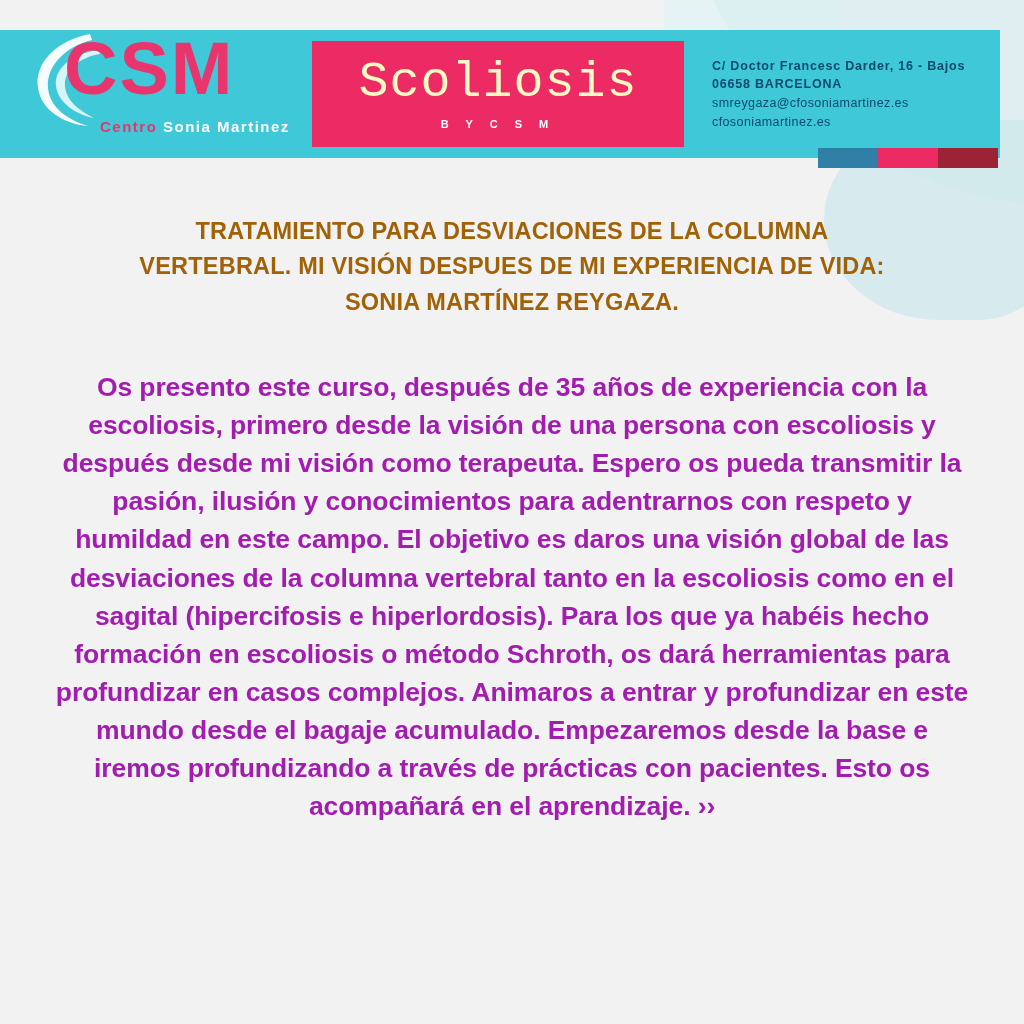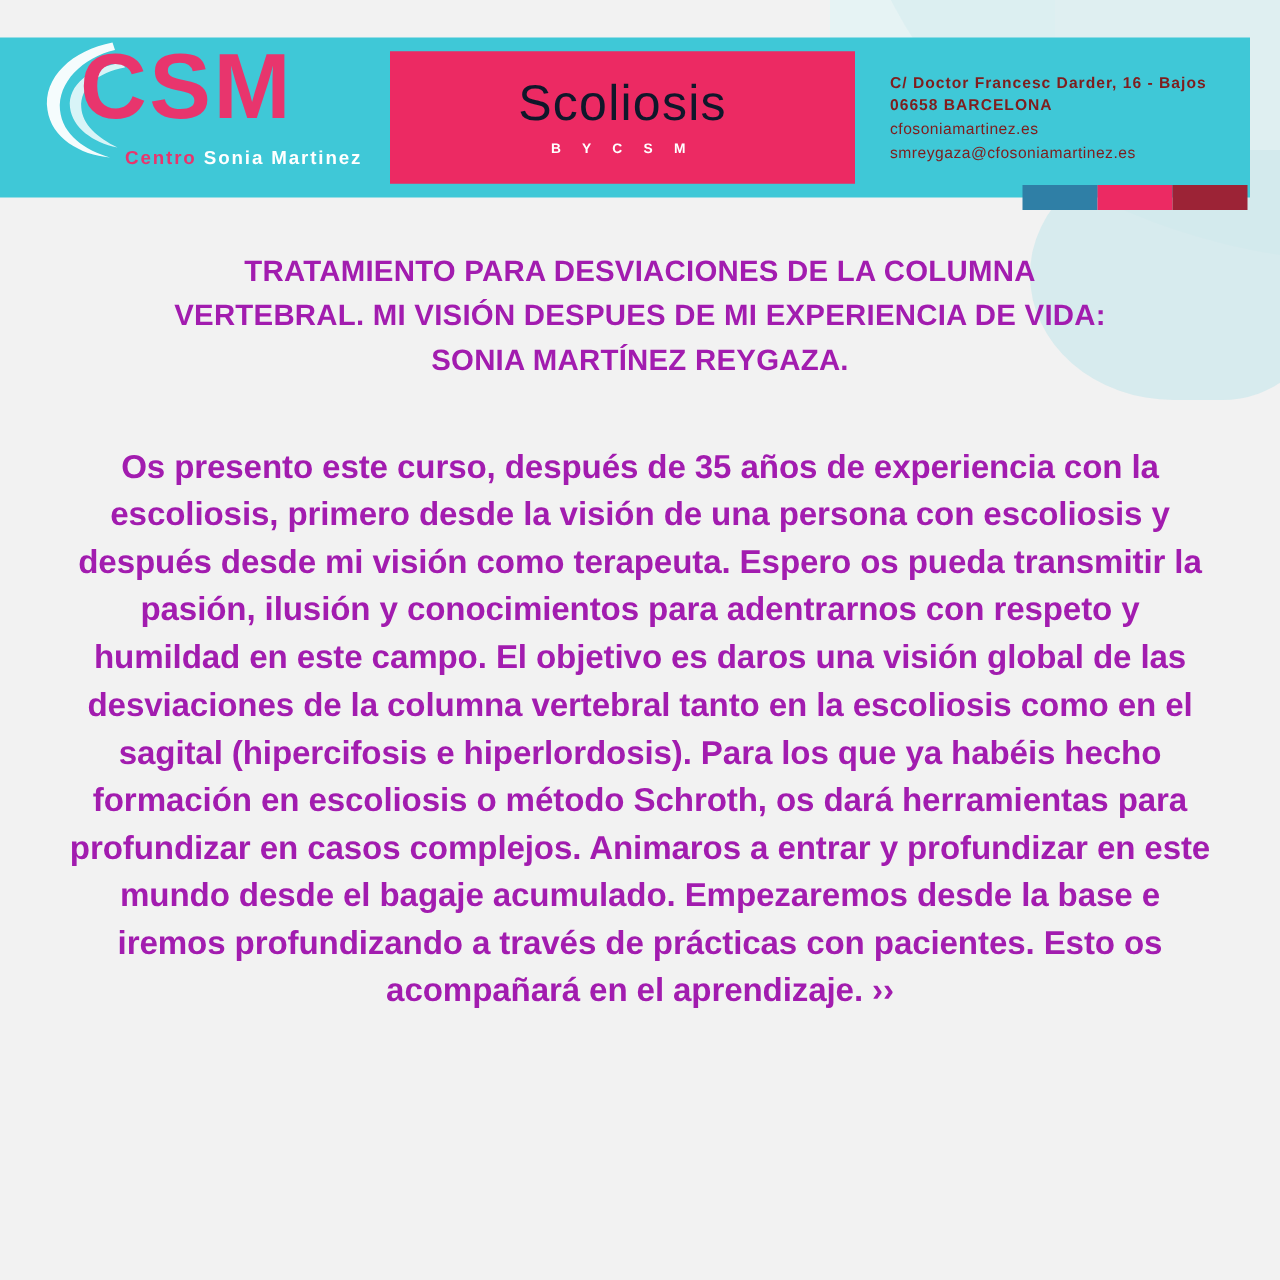--- a/index.html
+++ b/index.html
@@ -107,37 +107,37 @@
     height: 106px;
     background: #ec2a63;
     display: flex;
     flex-direction: column;
     align-items: center;
     justify-content: center;
     margin-left: 16px;
     flex: 0 0 auto;
   }
   .scoliosis-title {
-    color: #0f172a;
-    font-size: 40px;
+    color: #fef9c3;
+    font-size: 50px;
     line-height: 1;
-    font-family: Liberation Sans, sans-serif;
+    font-family: Liberation Mono, monospace;
     letter-spacing: 1px;
   }
   .scoliosis-by {
     color: #ffffff;
     font-size: 11px;
     letter-spacing: 7px;
     margin-top: 10px;
     font-weight: bold;
   }
 
   .contact-block {
     margin-left: 28px;
-    color: #7f1d1d;
+    color: #0c4a6e;
     font-size: 12.5px;
     line-height: 1.5;
     letter-spacing: .4px;
     font-family: "Liberation Sans", sans-serif;
     flex: 1 1 auto;
   }
   .contact-line.bold { font-weight: bold; letter-spacing: .8px; }
 
   
   .chips {
@@ -155,24 +155,24 @@
     top: 200px;
     left: 0;
     width: 1024px;
     padding: 0 42px;
     box-sizing: border-box;
     text-align: center;
   }
   .doc-title {
     font-size: 23.5px;
     font-weight: bold;
-    color: #a21caf;
+    color: #a16207;
     line-height: 1.5;
     letter-spacing: .2px;
-    margin: 0 auto;
+    margin: 14px auto;
     max-width: 790px;
   }
   .doc-body {
     margin: 48px auto 0;
     max-width: 920px;
     font-size: 26.5px;
     font-weight: bold;
     line-height: 1.44;
     color: #a21caf;
     letter-spacing: -.1px;
@@ -202,22 +202,22 @@
   </div>
 
   <div class="scoliosis-box">
     <div class="scoliosis-title">Scoliosis</div>
     <div class="scoliosis-by">B Y   C S M</div>
   </div>
 
   <div class="contact-block">
     <div class="contact-line bold">C/ Doctor Francesc Darder, 16 - Bajos</div>
     <div class="contact-line bold">06658 BARCELONA</div>
+    <div class="contact-line">smreygaza@cfosoniamartinez.es</div>
     <div class="contact-line">cfosoniamartinez.es</div>
-    <div class="contact-line">smreygaza@cfosoniamartinez.es</div>
   </div>
 </div>
 
 <div class="chips">
   <div class="chip" style="background:#2f7fa6"></div>
   <div class="chip" style="background:#ec2a63"></div>
   <div class="chip" style="background:#9c2336"></div>
 </div>
 
 <div class="content">

